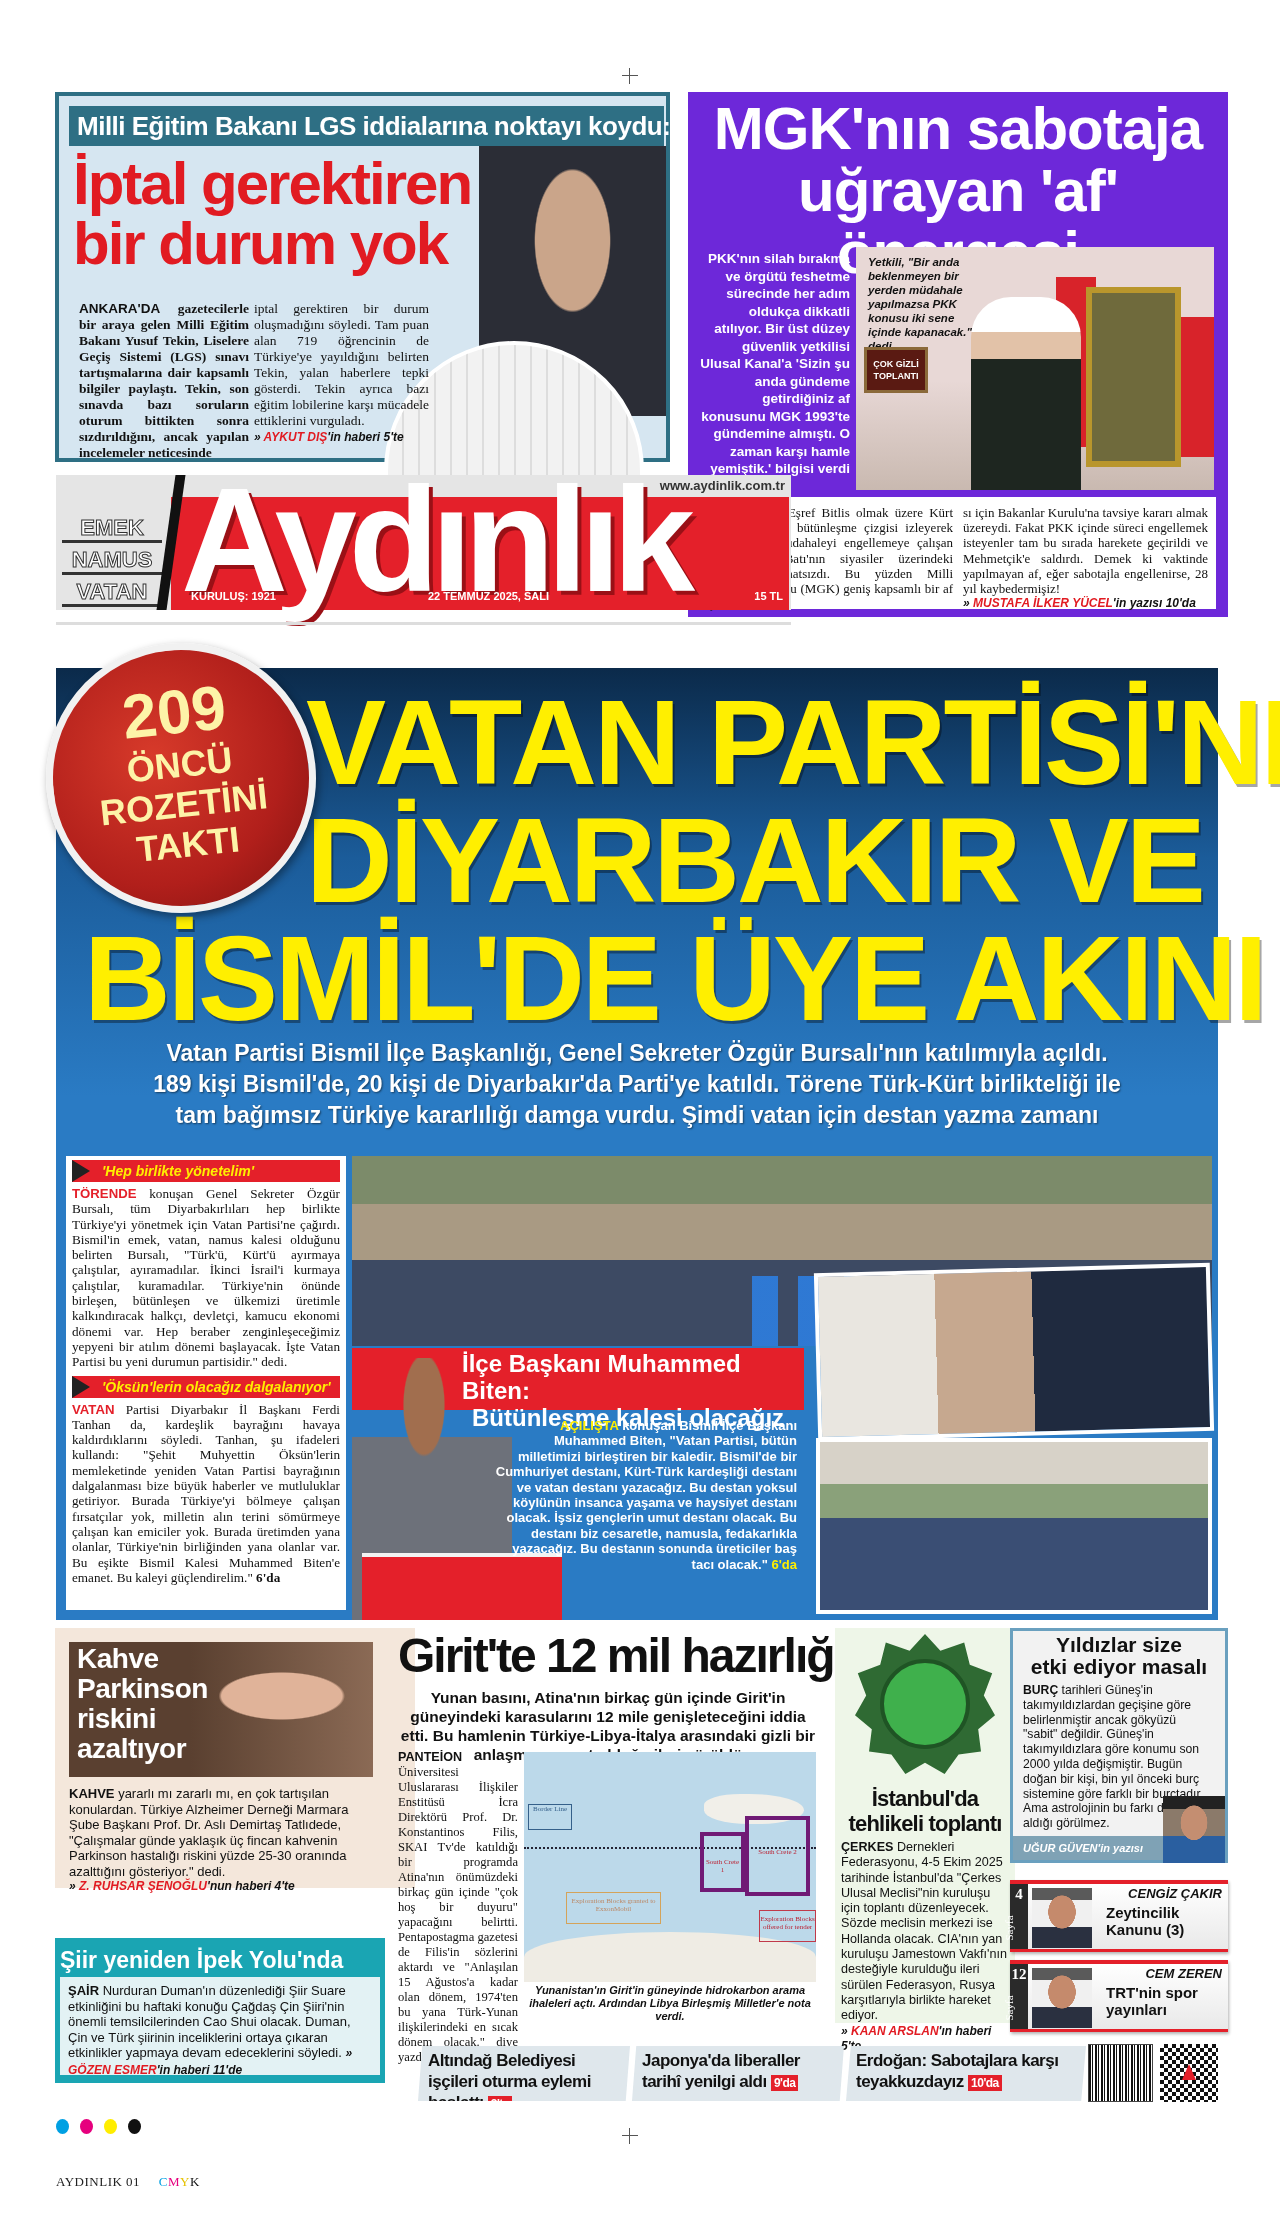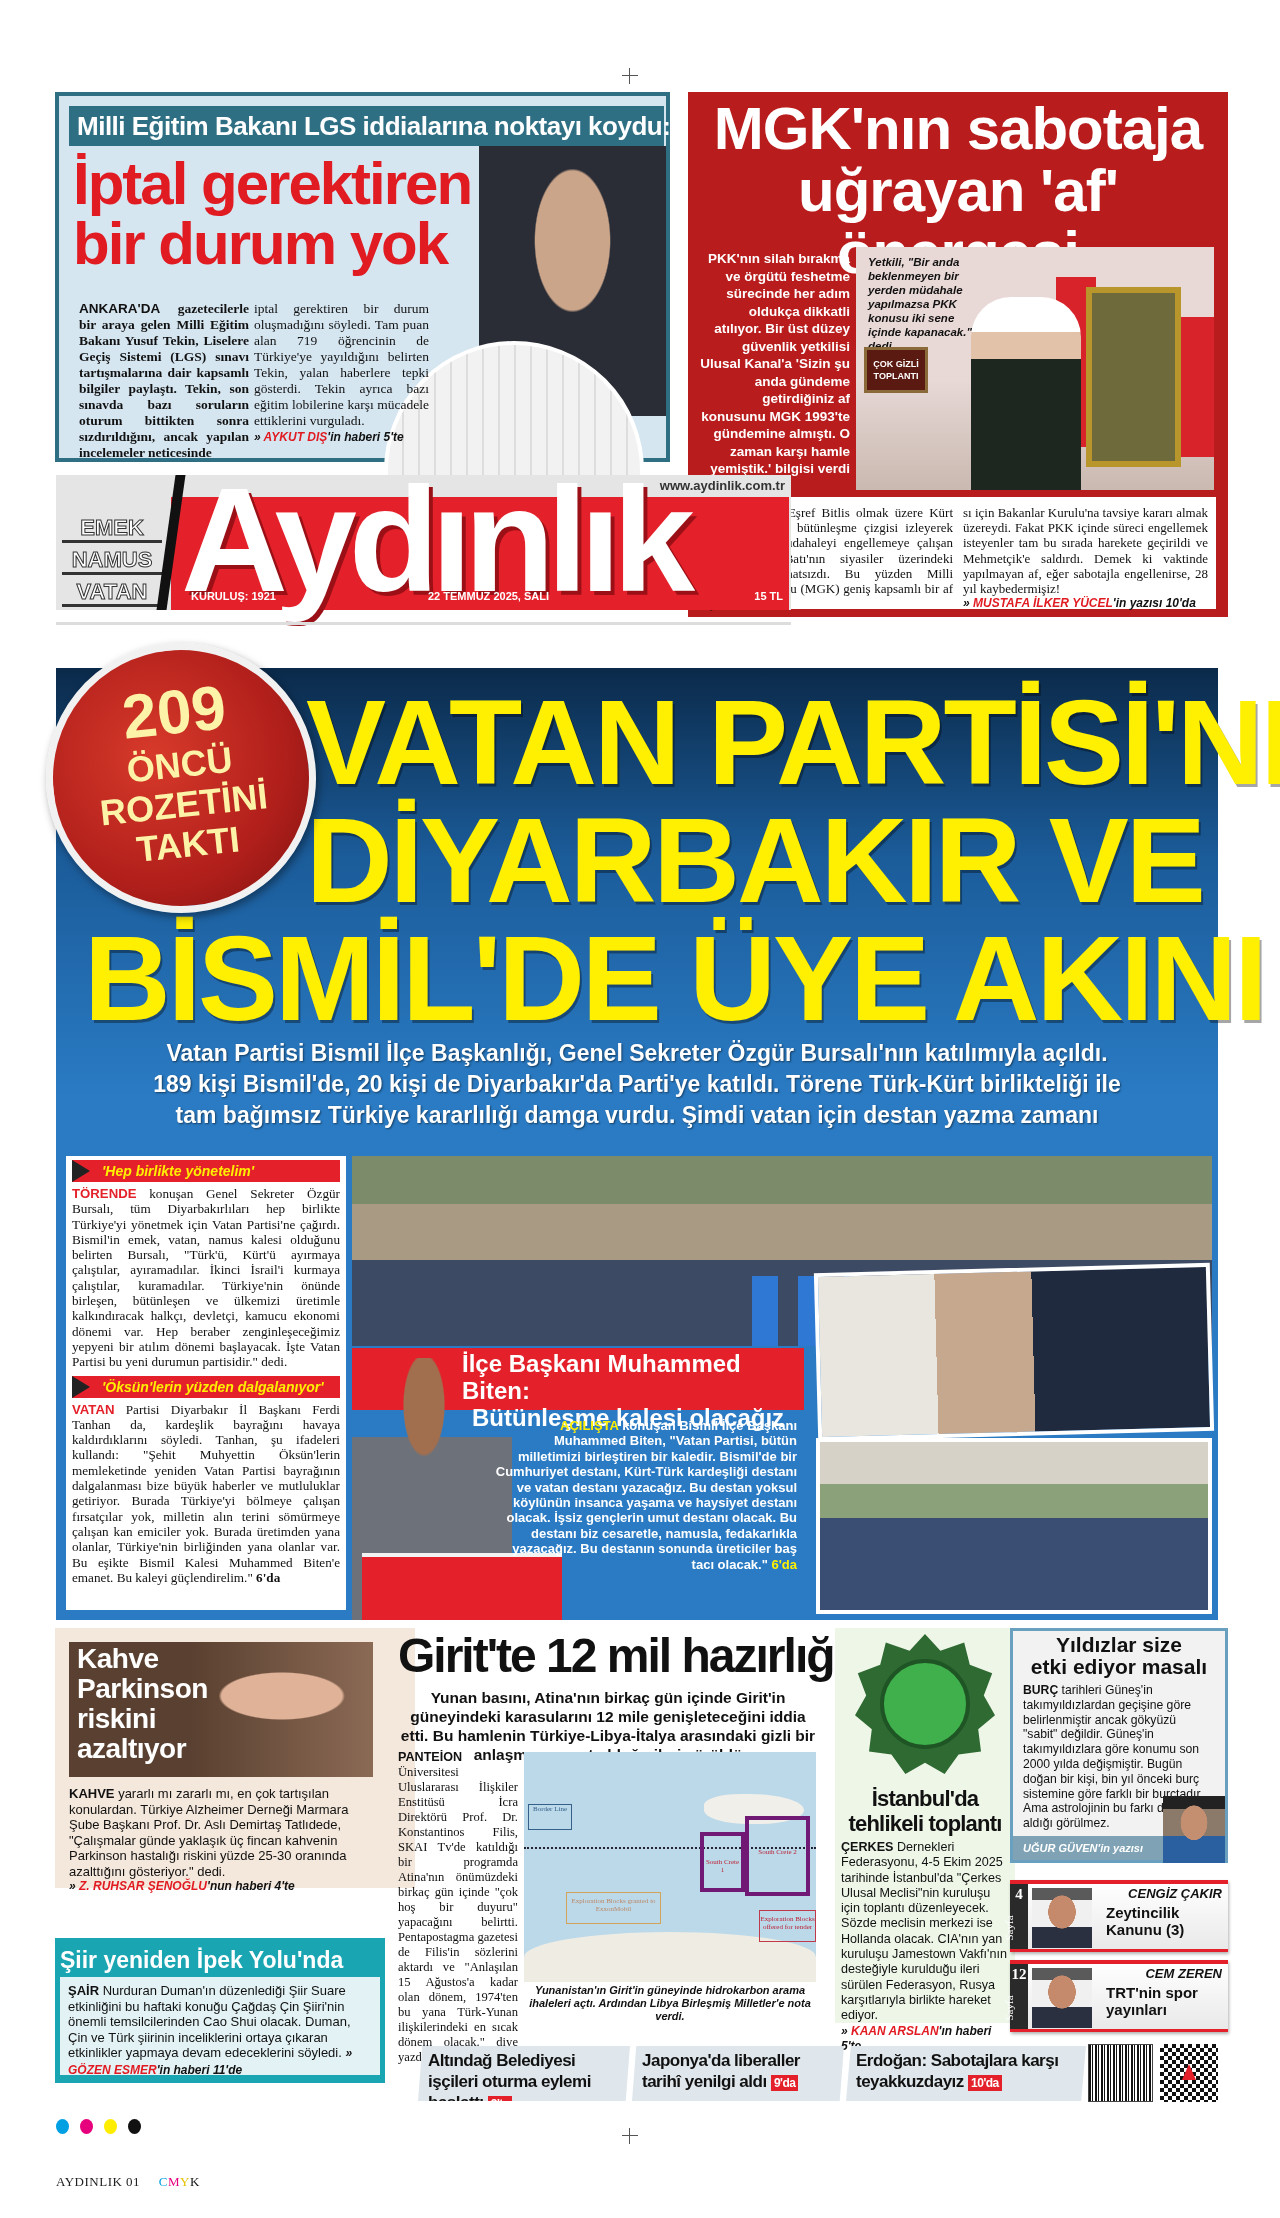--- a/index.html
+++ b/index.html
@@ -17,21 +17,21 @@
   #lgs { left: 55px; top: 92px; width: 615px; height: 370px; background: #d6e6f1; border: 4px solid #2e6f84; }
   #lgs .kicker { left: 10px; top: 10px; width: 595px; height: 40px; background: #2e6f84; color: #fff; font-size: 26px; line-height: 40px; padding-left: 8px; white-space: nowrap; letter-spacing: -0.5px; }
   #lgs .headline { left: 14px; top: 58px; color: #e11b22; font-size: 60px; line-height: 60px; letter-spacing: -2px; font-weight: 900; }
   #lgs .col { top: 205px; width: 170px; font-size: 13.5px; line-height: 16px; text-align: justify; }
   #lgs .photo { left: 420px; top: 50px; width: 187px; height: 270px; background: radial-gradient(ellipse at 50% 35%, #caa58a 0 28%, #2b2d36 29% 100%); }
   #lgs .answer-sheet { left: 325px; top: 245px; width: 260px; height: 150px; border-radius: 130px 130px 0 0; background: repeating-linear-gradient(90deg,#f2f2f2 0 14px,#ddd 14px 16px); border: 4px solid #fff; overflow: hidden; }
   .byline { font-family: "Liberation Sans", sans-serif; font-style: italic; font-weight: bold; font-size: 12px; }
   .byline .name { color: #e11b22; }
 
   
-  #mgk { left: 688px; top: 92px; width: 540px; height: 525px; background: #b91c1c; }
+  #mgk { left: 688px; top: 92px; width: 540px; height: 525px; background: #6d28d9; }
   #mgk .headline { left: 0; top: 6px; width: 540px; text-align: center; color: #fff; font-size: 60px; line-height: 62px; letter-spacing: -1px; }
   #mgk .lead { left: 12px; top: 158px; width: 150px; color: #fff; font-size: 13.5px; line-height: 17.5px; text-align: right; }
   #mgk .photo { left: 168px; top: 155px; width: 358px; height: 243px; background: linear-gradient(180deg,#e8d8d6 0 55%, #c9b9b0 100%); overflow: hidden; }
   #mgk .photo .quote { left: 12px; top: 8px; width: 115px; font-size: 11.5px; line-height: 14px; font-style: italic; font-weight: bold; color: #111; font-family: "Liberation Sans", sans-serif; }
   #mgk .photo .sign { left: 8px; top: 100px; width: 64px; height: 46px; background: #5a1a12; border: 3px solid #8b6a3a; color: #fff; font-size: 9px; font-weight: bold; text-align: center; padding-top: 8px; line-height: 12px; font-family: "Liberation Sans", sans-serif; }
   #mgk .photo .soldier { left: 115px; top: 50px; width: 110px; height: 193px; background: linear-gradient(180deg,#fff 0 18%, #e2c2a8 18% 32%, #1e2620 32% 100%); border-radius: 40px 40px 0 0; }
   #mgk .photo .frame { left: 230px; top: 40px; width: 95px; height: 180px; background: #6f6a3c; border: 6px solid #b9962c; }
   #mgk .photo .flag1 { left: 200px; top: 30px; width: 40px; height: 170px; background: #d8232a; }
   #mgk .photo .flag2 { left: 325px; top: 70px; width: 35px; height: 140px; background: #d8232a; }
   #mgk .body { left: 12px; top: 405px; width: 516px; height: 112px; background: #fff; padding: 8px 8px; }
@@ -200,21 +200,21 @@
 
   <div class="abs dek">
     <div>Vatan Partisi Bismil İlçe Başkanlığı, Genel Sekreter Özgür Bursalı'nın katılımıyla açıldı.</div>
     <div>189 kişi Bismil'de, 20 kişi de Diyarbakır'da Parti'ye katıldı. Törene Türk-Kürt birlikteliği ile</div>
     <div>tam bağımsız Türkiye kararlılığı damga vurdu. Şimdi vatan için destan yazma zamanı</div>
   </div>
 
   <div class="abs leftcol">
     <div class="sub">'Hep birlikte yönetelim'</div>
     <div class="ptext serif"><span class="lead-red">TÖRENDE</span><span> konuşan Genel Sekreter Özgür Bursalı, tüm Diyarbakırlıları hep birlikte Türkiye'yi yönetmek için Vatan Partisi'ne çağırdı. Bismil'in emek, vatan, namus kalesi olduğunu belirten Bursalı, "Türk'ü, Kürt'ü ayırmaya çalıştılar, ayıramadılar. İkinci İsrail'i kurmaya çalıştılar, kuramadılar. Türkiye'nin önünde birleşen, bütünleşen ve ülkemizi üretimle kalkındıracak halkçı, devletçi, kamucu ekonomi dönemi var. Hep beraber zenginleşeceğimiz yepyeni bir atılım dönemi başlayacak. İşte Vatan Partisi bu yeni durumun partisidir." dedi.</span></div>
-    <div class="sub">'Öksün'lerin yüzden dalgalanıyor'</div>
+    <div class="sub">'Öksün'lerin olacağız dalgalanıyor'</div>
     <div class="ptext serif"><span class="lead-red">VATAN</span><span> Partisi Diyarbakır İl Başkanı Ferdi Tanhan da, kardeşlik bayrağını havaya kaldırdıklarını söyledi. Tanhan, şu ifadeleri kullandı: "Şehit Muhyettin Öksün'lerin memleketinde yeniden Vatan Partisi bayrağının dalgalanması bize büyük haberler ve mutluluklar getiriyor. Burada Türkiye'yi bölmeye çalışan fırsatçılar yok, milletin alın terini sömürmeye çalışan kan emiciler yok. Burada üretimden yana olanlar, Türkiye'nin birliğinden yana olanlar var. Bu eşikte Bismil Kalesi Muhammed Biten'e emanet. Bu kaleyi güçlendirelim."</span> <b>6'da</b></div>
   </div>
 
   <div class="abs crowd">
     <div class="abs chairs"></div>
   </div>
   <div class="abs photo2"></div>
   <div class="abs photo3"></div>
 
   <div class="abs sp-box">

